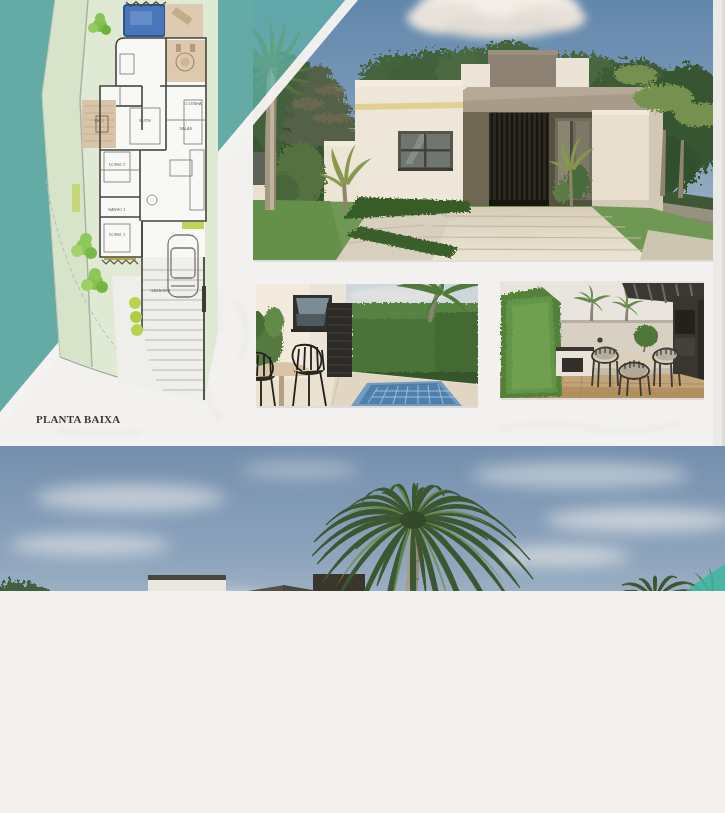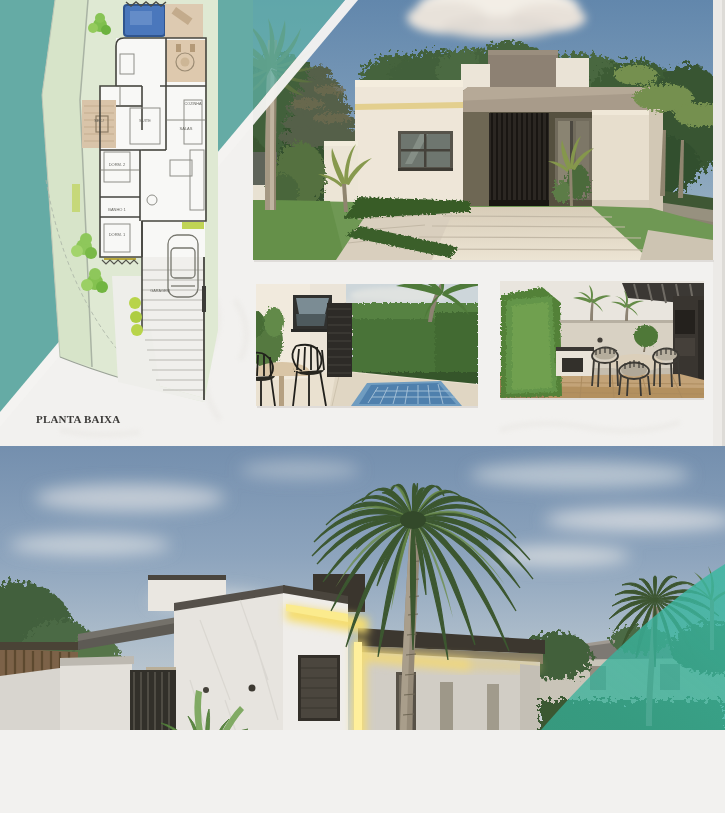--- a/index.html
+++ b/index.html
@@ -1,16 +1,16 @@
 <!DOCTYPE html>
 <html><head>
 <meta charset="utf-8">
 <style>
 html,body{margin:0;padding:0;background:#f2f1ef;}
-#page{position:relative;width:725px;height:730px;overflow:hidden;font-family:"Liberation Sans",sans-serif;}
+#page{position:relative;width:725px;height:591px;overflow:hidden;font-family:"Liberation Sans",sans-serif;}
 svg{position:absolute;top:0;left:0;}
 </style>
 </head>
 <body>
 <div id="page">
 <svg width="725" height="813" viewBox="0 0 725 813">
 <defs>
 <linearGradient id="sky1" x1="0" y1="0" x2="0" y2="1">
  <stop offset="0" stop-color="#6287ac"></stop>
  <stop offset="0.5" stop-color="#7e9dba"></stop>

